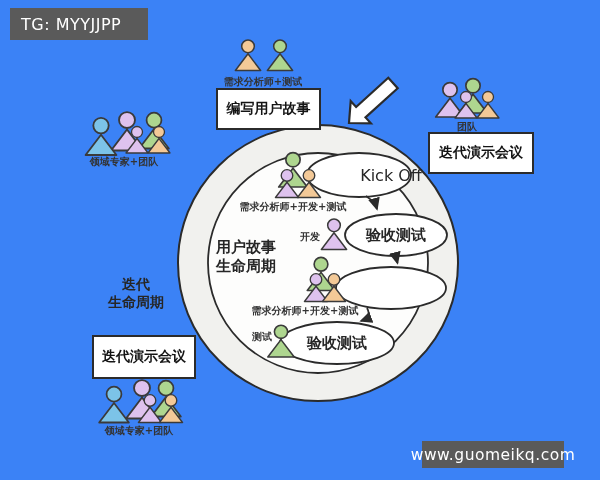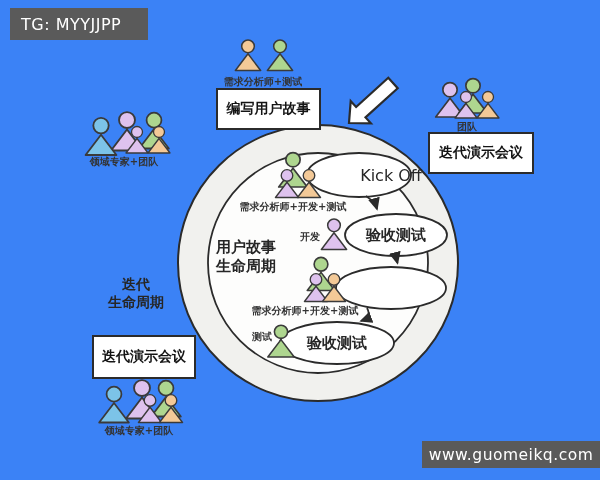--- a/index.html
+++ b/index.html
@@ -15,21 +15,21 @@
   .flow{fill:none;stroke:var(--outline);stroke-width:1.7;}
   .pfill-orange{fill:var(--person-orange);stroke:#3a3a3a;stroke-width:1.3;stroke-linejoin:round;}
   .pfill-green {fill:var(--person-green); stroke:#3a3a3a;stroke-width:1.3;stroke-linejoin:round;}
   .pfill-purple{fill:var(--person-purple);stroke:#3a3a3a;stroke-width:1.3;stroke-linejoin:round;}
   .pfill-blue  {fill:var(--person-blue);  stroke:#3a3a3a;stroke-width:1.3;stroke-linejoin:round;}
   .bar{
     position:absolute;background:var(--bar-bg);color:var(--bar-text);
     display:flex;align-items:center;font-size:16px;letter-spacing:.5px;
   }
   .bar.tl{left:10px;top:8px;width:127px;height:32px;padding-left:11px;}
-  .bar.br{left:422px;top:441px;width:178px;height:27px;justify-content:center;font-size:15.5px;}
+  .bar.br{left:422px;top:441px;width:142px;height:27px;justify-content:center;font-size:15.5px;}
   .box{
     position:absolute;background:#ffffff;border:2px solid var(--outline);
     display:flex;align-items:center;justify-content:center;
     font-weight:bold;font-size:14px;white-space:nowrap;color:#141414;
   }
   .lbl{position:absolute;transform:translate(-50%,-50%);white-space:nowrap;color:#262626;}
   .role{font-size:10px;font-weight:bold;color:#333;}
   .stage-cjk{font-size:15px;font-weight:bold;}
   .stage-latin{font-size:16px;margin-left:32px;}
   .big-bold{font-size:15px;font-weight:bold;}

